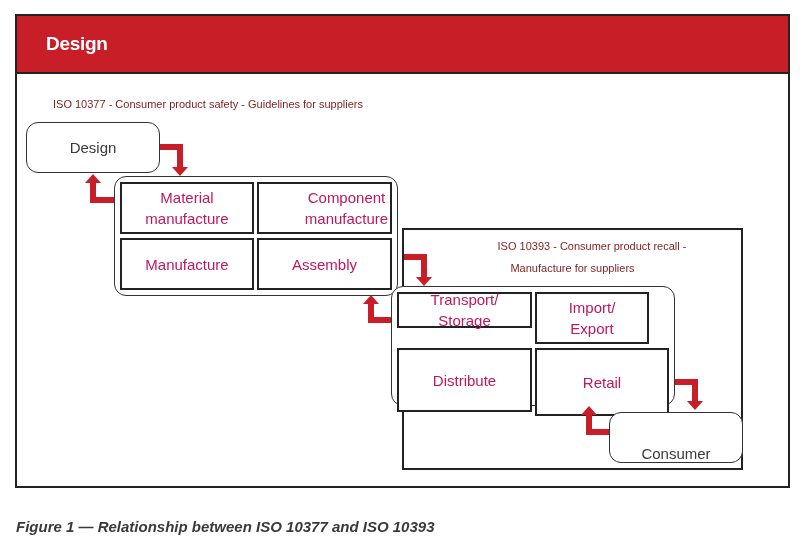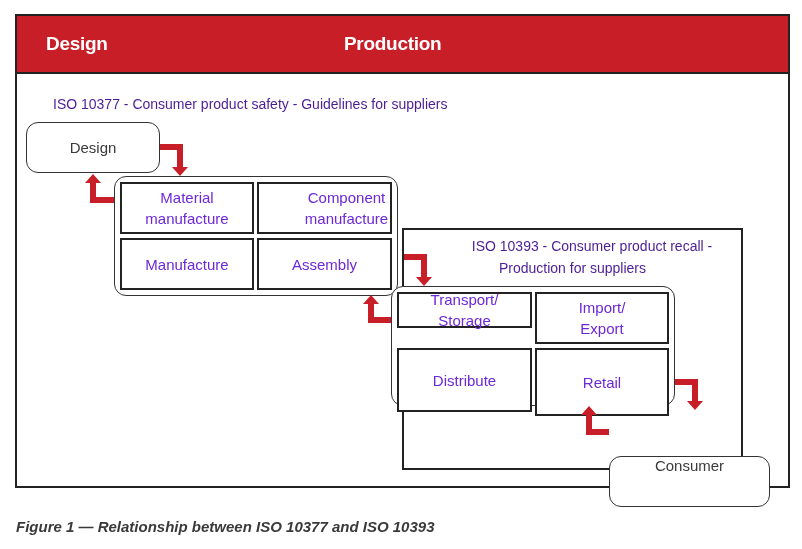--- a/index.html
+++ b/index.html
@@ -4,44 +4,43 @@
 <style>
   html, body { margin:0; padding:0; background:#ffffff; }
   body { width:802px; height:549px; position:relative; overflow:hidden;
          font-family:"Liberation Sans", sans-serif; color:#3a3a3a; }
   .frame { position:absolute; left:15px; top:14px; width:775px; height:474px;
            border:2px solid #222; box-sizing:border-box; }
   .header { position:absolute; left:0; top:0; right:0; height:56px; background:#c81e28;
             border-bottom:2px solid #222; }
   .hlabel { position:absolute; top:17px; color:#fff; font-weight:bold; font-size:19px;
             font-family:"Liberation Sans", sans-serif; letter-spacing:-0.3px; }
-  .t { position:absolute; font-size:14px; color:#4c1d95; text-align:center; line-height:22px; }
+  .t { position:absolute; font-size:11px; color:#7f1d1d; text-align:center; line-height:22px; }
   .rbox { position:absolute; border:1.5px solid #333; border-radius:12px; background:#fff; box-sizing:border-box; }
   .cell { position:absolute; border:2.5px solid #222; box-sizing:border-box; background:#fff;
           display:flex; align-items:center; justify-content:center; text-align:center;
-          font-size:15px; line-height:21px; color:#6d28d9; }
+          font-size:15px; line-height:21px; color:#be185d; }
   .sq { position:absolute; border:2px solid #222; box-sizing:border-box; background:transparent; }
   .caption { position:absolute; left:16px; top:518px; font-size:15px; font-style:italic; color:#3a3a3a;font-weight:bold; }
   svg.arrows { position:absolute; left:0; top:0; }
 </style>
 </head>
 <body>
 
 <div class="frame">
   <div class="header">
     <span class="hlabel" style="left:29px;">Design</span>
-    <span class="hlabel" style="left:327px;">Production</span>
   </div>
 </div>
 
 <div class="t" style="left:53px; top:93px; text-align:left;">ISO 10377 - Consumer product safety - Guidelines for suppliers</div>
 
 <div class="sq" style="left:402px; top:228px; width:341px; height:242px;"></div>
 <div class="t" style="left:402px; top:235px; width:380px;">ISO 10393 - Consumer product recall -</div>
-<div class="t" style="left:402px; top:257px; width:341px;">Production for suppliers</div>
+<div class="t" style="left:402px; top:257px; width:341px;">Manufacture for suppliers</div>
 
 <div class="rbox" style="left:26px; top:122px; width:134px; height:51px; display:flex; align-items:center; justify-content:center;">
   <span style="font-size:15px;">Design</span>
 </div>
 
 <div class="rbox" style="left:114px; top:176px; width:284px; height:120px;"></div>
 <div class="cell" style="left:120px; top:182px; width:134px; height:52px;">
   <div>
       <div>Material</div>
       <div>manufacture</div>
@@ -60,34 +59,34 @@
   <div>Assembly</div>
 </div>
 
 <div class="rbox" style="left:391px; top:286px; width:284px; height:120px;"></div>
 <div class="cell" style="left:397px; top:292px; width:135px; height:36px;">
   <div>
       <div>Transport/</div>
       <div>Storage</div>
     </div>
 </div>
-<div class="cell" style="left:535px; top:292px; width:134px; height:52px;">
+<div class="cell" style="left:535px; top:292px; width:114px; height:52px;">
   <div>
       <div>Import/</div>
       <div>Export</div>
     </div>
 </div>
 <div class="cell" style="left:397px; top:348px; width:135px; height:64px;">
   <div>Distribute</div>
 </div>
 <div class="cell" style="left:535px; top:348px; width:134px; height:68px;">
   <div>Retail</div>
 </div>
 
-<div class="rbox" style="left:609px; top:412px; width:161px; height:51px; display:flex; align-items:flex-start; justify-content:center;margin-top:44px;">
+<div class="rbox" style="left:609px; top:412px; width:134px; height:51px; display:flex; align-items:flex-end; justify-content:center;">
   <span style="font-size:15px;">Consumer</span>
 </div>
 
 <svg class="arrows" width="802" height="549">
   <g fill="none" stroke="#c81e28" stroke-width="6" stroke-linejoin="miter">
     <polyline points="160,147 180,147 180,168"></polyline>
     <polyline points="114,200 93,200 93,182"></polyline>
     <polyline points="404,257 424,257 424,278"></polyline>
     <polyline points="391,320 371,320 371,303"></polyline>
     <polyline points="675,382 695,382 695,402"></polyline>

